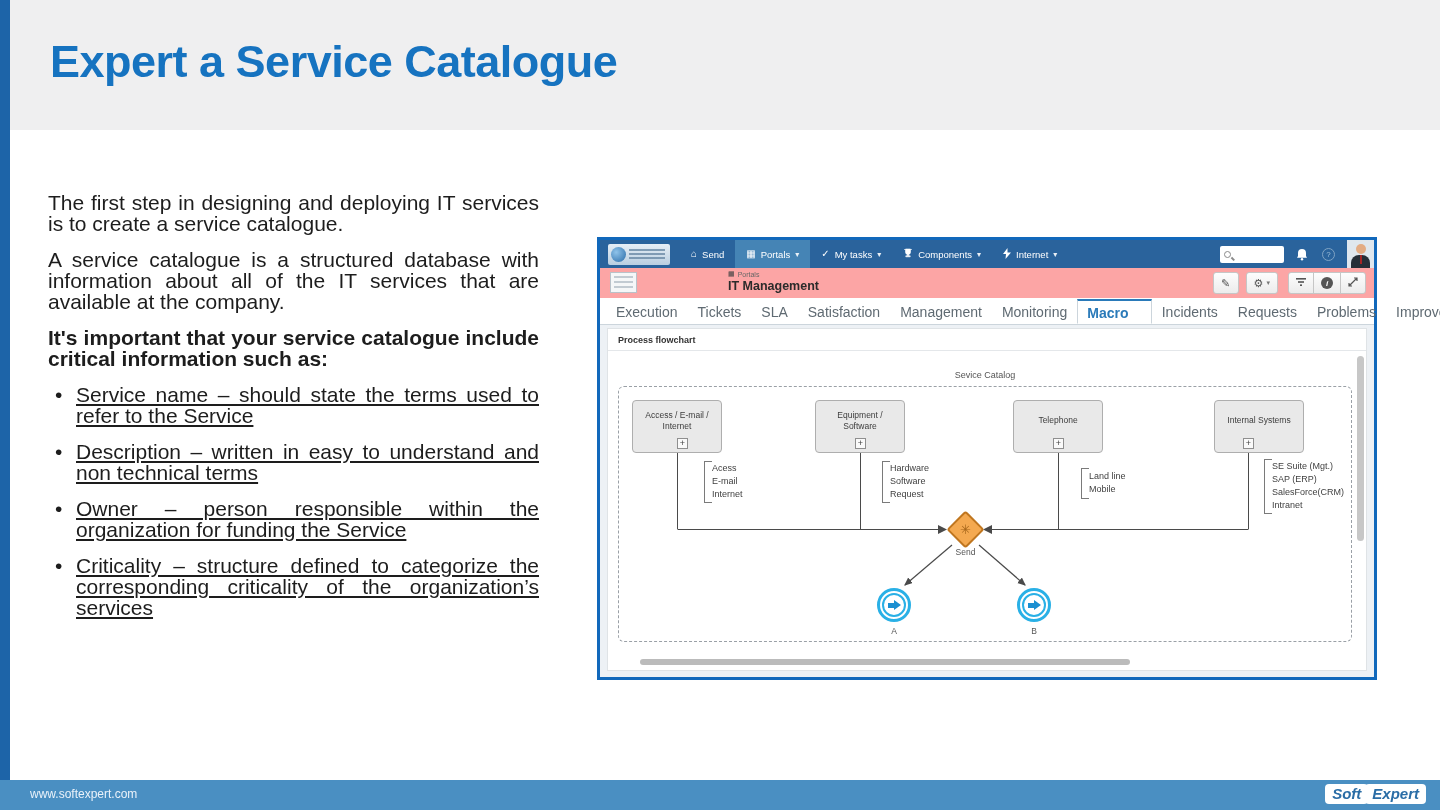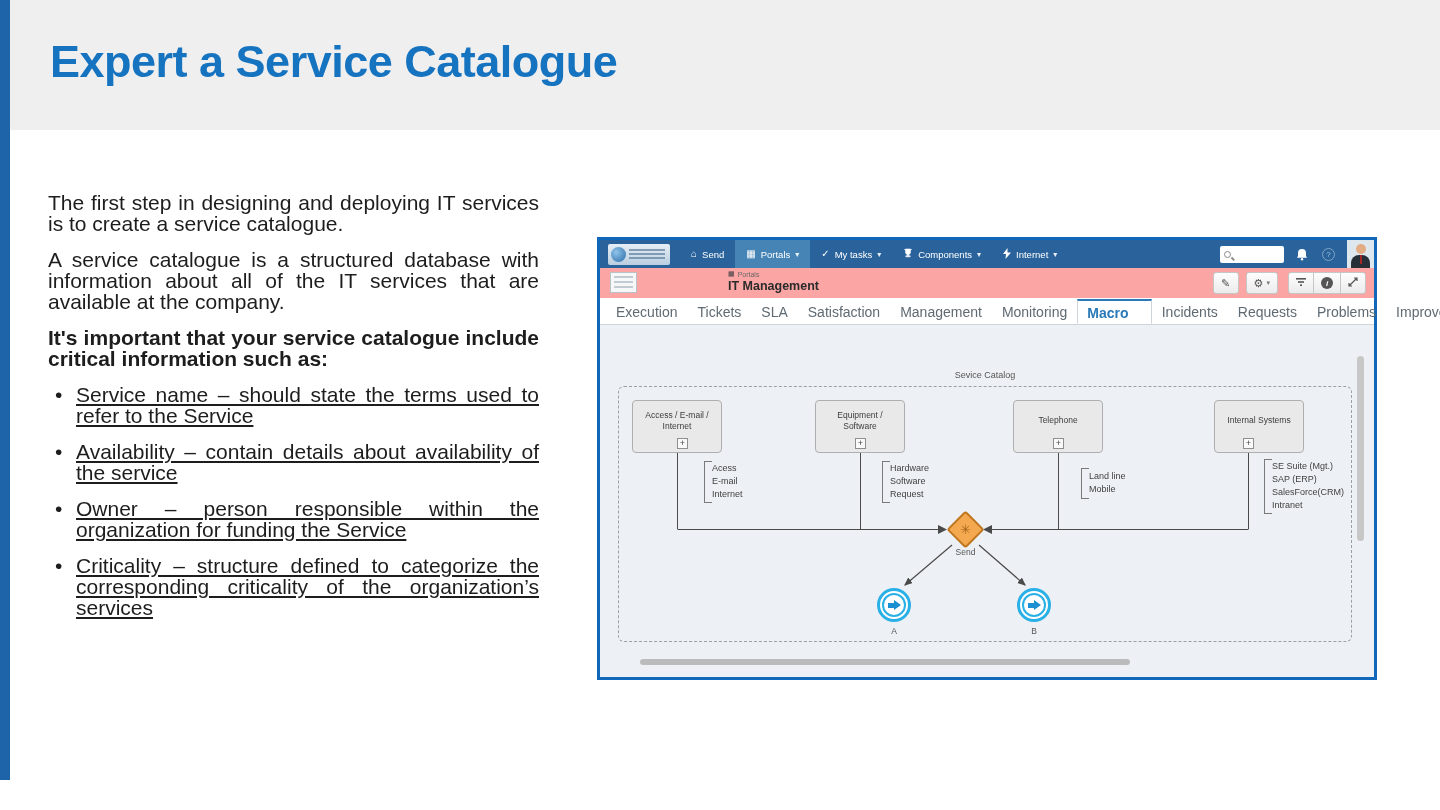--- a/index.html
+++ b/index.html
@@ -108,21 +108,21 @@
   <div class="hdr"></div>
   <div class="accent-bar"></div>
   <div class="title">Expert a Service Catalogue</div>
 
   <div class="textcol">
     <p>The first step in designing and deploying IT services is to create a service catalogue.</p>
     <p>A service catalogue is a structured database with information about all of the IT services that are available at the company.</p>
     <p class="em">It's important that your service catalogue include critical information such as:</p>
     <ul>
       <li>Service name – should state the terms used to refer to the Service</li>
-      <li>Availability – contain details about availability of the service</li>
+      <li>Description – written in easy to understand and non technical terms</li>
       <li>Owner – person responsible within the organization for funding the Service</li>
       <li>Criticality – structure defined to categorize the corresponding criticality of the organization’s services</li>
     </ul>
   </div>
 
   <div class="app">
 
     <div class="nav">
       <div class="logo">
         <span class="logo-orb"></span>
@@ -220,20 +220,23 @@
       <span class="tab">Management</span>
       <span class="tab">Monitoring</span>
       <span class="tab active">Macro Process</span>
       <span class="tab">Incidents</span>
       <span class="tab">Requests</span>
       <span class="tab">Problems</span>
       <span class="tab">Improvements</span>
     </div>
 
     <div class="content"></div>
+    <div class="panel">
+      <div class="panel-header">Process flowchart</div>
+    </div>
 
     <div class="fc-label">Sevice Catalog</div>
     <div class="fc-dashed"></div>
 
     <svg class="wires">
       <defs>
         <marker id="ah" markerWidth="9" markerHeight="8" refX="6" refY="3" orient="auto">
           <path d="M0 0L7 3L0 6z" fill="#4a4a4a"></path>
         </marker>
       </defs>
@@ -289,14 +292,20 @@
         <span class="evt-bar"></span>
           <span class="evt-tri"></span>
       </div>
     </div>
     <div class="evt-label" style="left:424px;">B</div>
 
     <div class="vscroll"></div>
     <div class="hscroll"></div>
   </div>
 
+  <div class="footer">
+    <div class="footer-url">www.softexpert.com</div>
+    <div class="brand">
+      <span class="b1">Soft</span><span class="b2">Expert</span>
+    </div>
+  </div>
 
 </div>
 
 </body></html>

